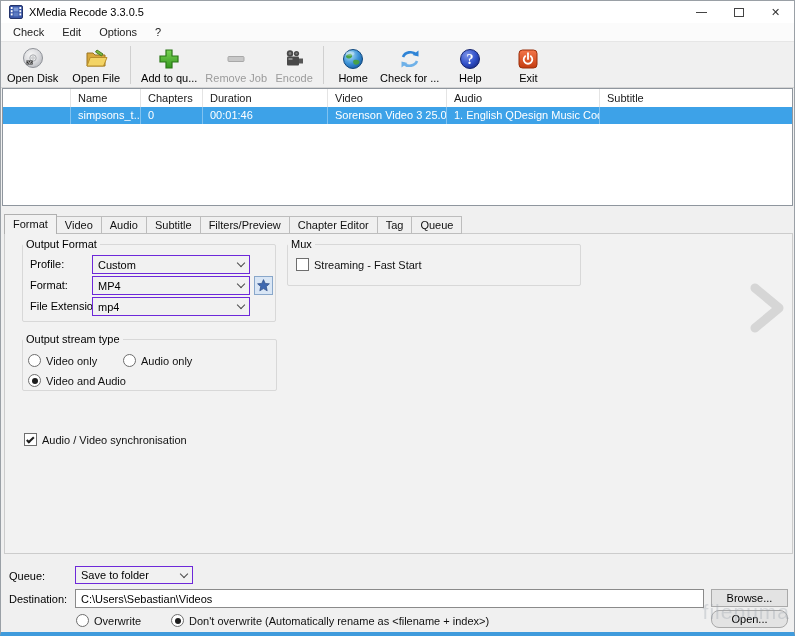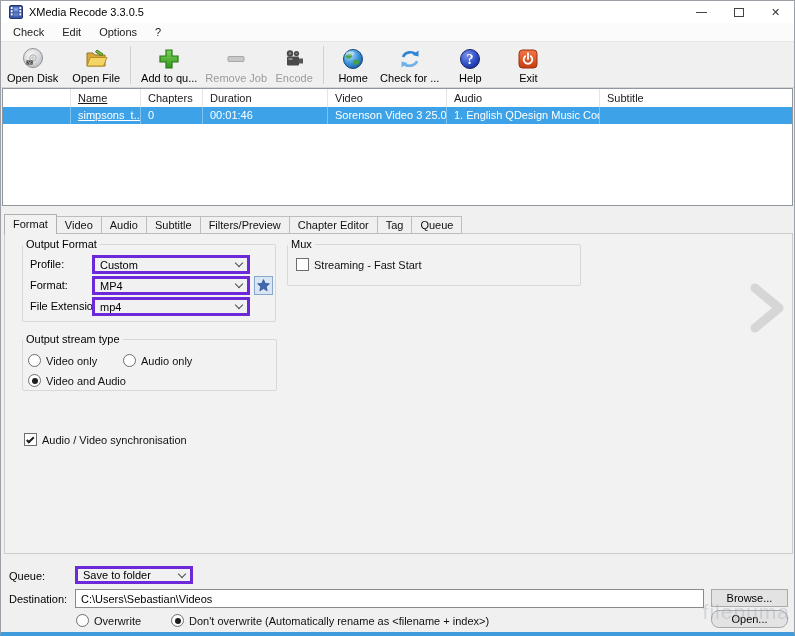--- a/index.html
+++ b/index.html
@@ -32,36 +32,36 @@
   .tbtn .tlabel { margin-top:1px; white-space:nowrap; color:#000; }
   .tbtn.disabled .tlabel { color:#9b9b9b; }
   .tsep { width:1px; height:38px; background:#d0d0d0; margin:1px 6px 0 6px; }
 
   
   .listview { position:absolute; top:87px; left:1px; right:1px; height:118px; background:#ffffff; border:1px solid #8f969e; }
   .lv-header { display:flex; height:18px; align-items:center; }
   .lv-hcell { height:18px; line-height:18px; padding-left:7px; border-right:1px solid #e4e4e4; color:#1a1a1a; overflow:hidden; white-space:nowrap; }
   .lv-row { display:flex; height:17px; background:#3da2e8; color:#ffffff; align-items:center; }
   .lv-cell { height:17px; line-height:17px; padding-left:7px; border-right:1px solid rgba(255,255,255,0.35); overflow:hidden; white-space:nowrap; }
-  .c0 { width:68px; } .c1 { width:70px;text-decoration:underline; } .c2 { width:62px; } .c3 { width:125px; }
+  .c0 { width:68px; } .c1 { width:70px; } .c2 { width:62px; } .c3 { width:125px; }
   .c4 { width:119px; } .c5 { width:153px; } .c6 { width:156px; border-right:none; }
 
   
   .tabstrip { position:absolute; top:213px; left:3px; height:20px; display:flex; align-items:flex-end; z-index:3; }
   .tab { height:18px; line-height:17px; padding:0 8px; background:#f0f0f0; border:1px solid #bdbdbd; border-left:none; color:#111; }
   .tab:first-child { border-left:1px solid #bdbdbd; }
   .tab.active { height:20px; line-height:19px; background:#f2f2f2; border:1px solid #b0b0b0; border-bottom:none; position:relative; z-index:4; }
 
   
   .page { position:absolute; top:232px; left:3px; width:789px; height:321px; background:#f2f2f2; border:1px solid #cccccc; z-index:2; }
   .groupbox { position:absolute; border:1px solid #d8d8d8; border-radius:2px; }
   .groupbox .gb-title { position:absolute; top:-7px; left:0; background:#f2f2f2; padding:0 3px; color:#000; }
 
   .fieldlabel { position:absolute; color:#000; }
-  .combo { position:absolute; height:19px; background:#f1f1f1; border:3px solid #6d28d9; display:flex; align-items:center; justify-content:space-between; padding:0 5px; }
+  .combo { position:absolute; height:19px; background:#f1f1f1; border:1px solid #6d28d9; display:flex; align-items:center; justify-content:space-between; padding:0 5px; }
   .combo .cval { color:#000; overflow:hidden; white-space:nowrap; }
   .chev { width:6px; height:6px; border-right:1px solid #4a4a4a; border-bottom:1px solid #4a4a4a; transform:rotate(45deg); margin-top:-3px; flex:none; }
 
   .starbtn { position:absolute; width:19px; height:19px; background:#d9e6f5; border:1px solid #89a7ca; display:flex; align-items:center; justify-content:center; }
 
   .checkrow { position:absolute; display:flex; align-items:center; }
   .checkbox { width:13px; height:13px; background:#ffffff; border:1px solid #6e6e6e; display:flex; align-items:center; justify-content:center; flex:none; }
   .checkmark { width:8px; height:4px; border-left:2px solid #1d1d1d; border-bottom:2px solid #1d1d1d; transform:rotate(-45deg) translate(0px,-1px); }
   .checkrow .cklabel { margin-left:5px; }
 

